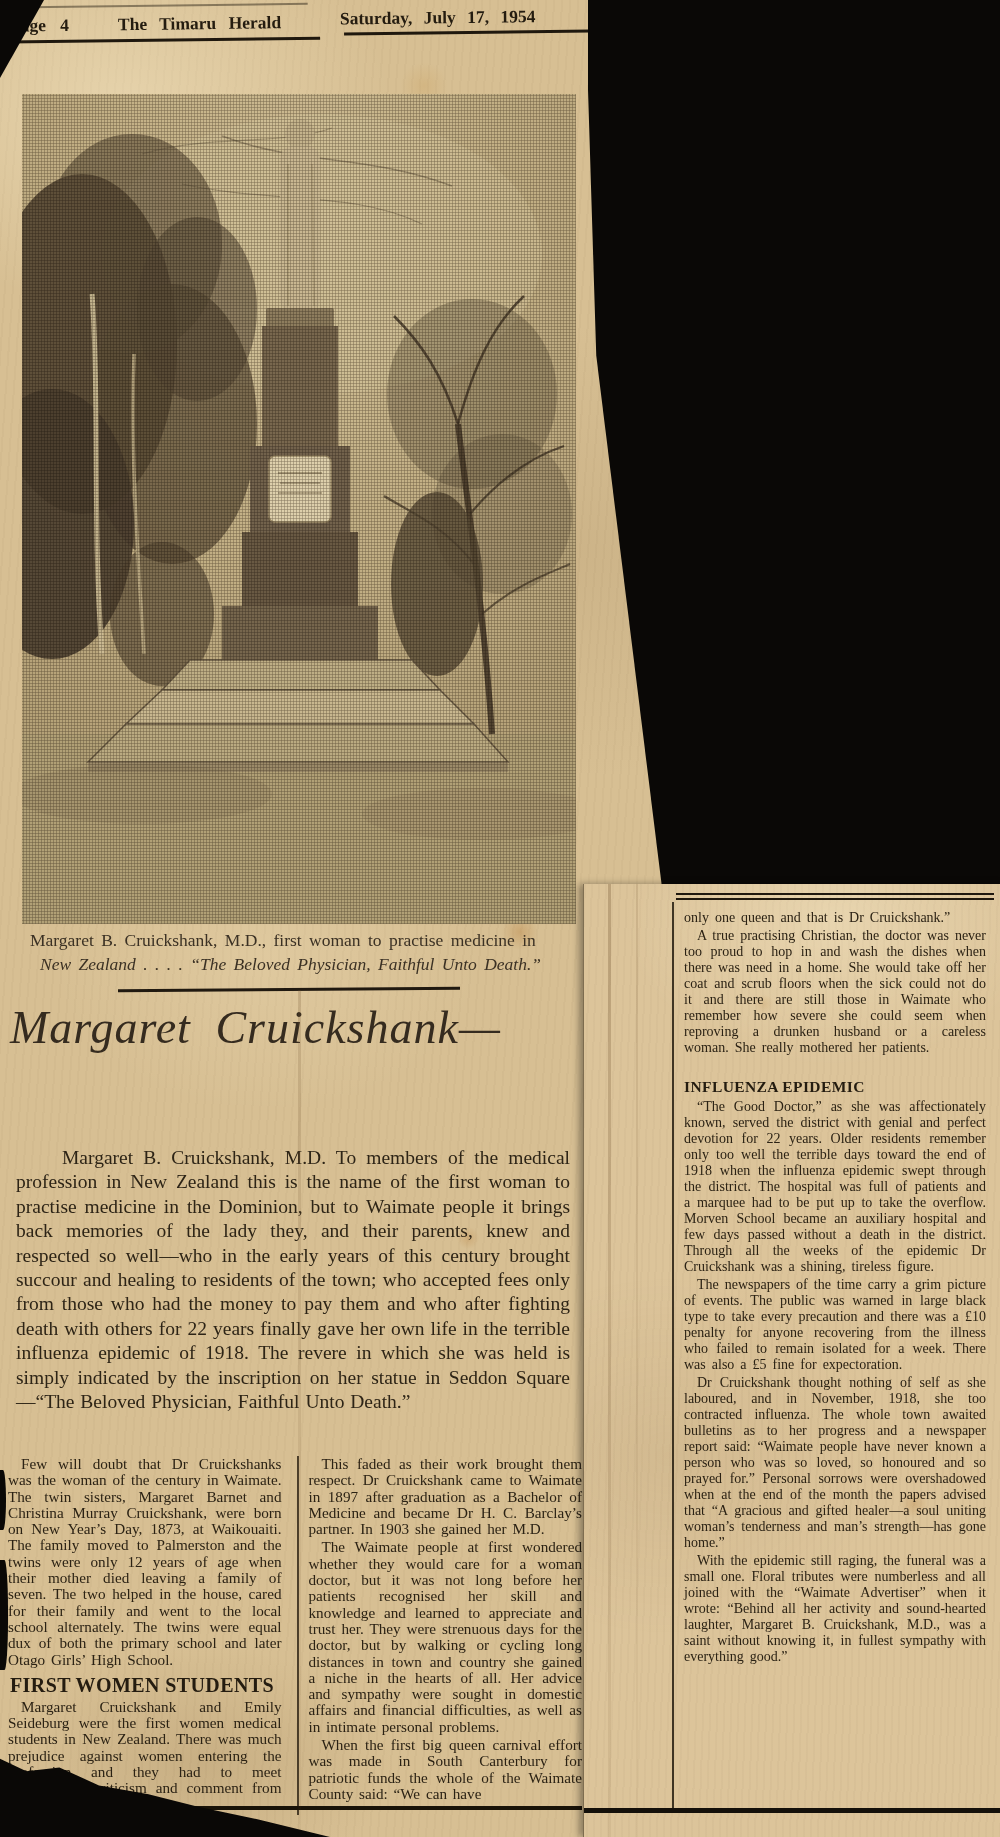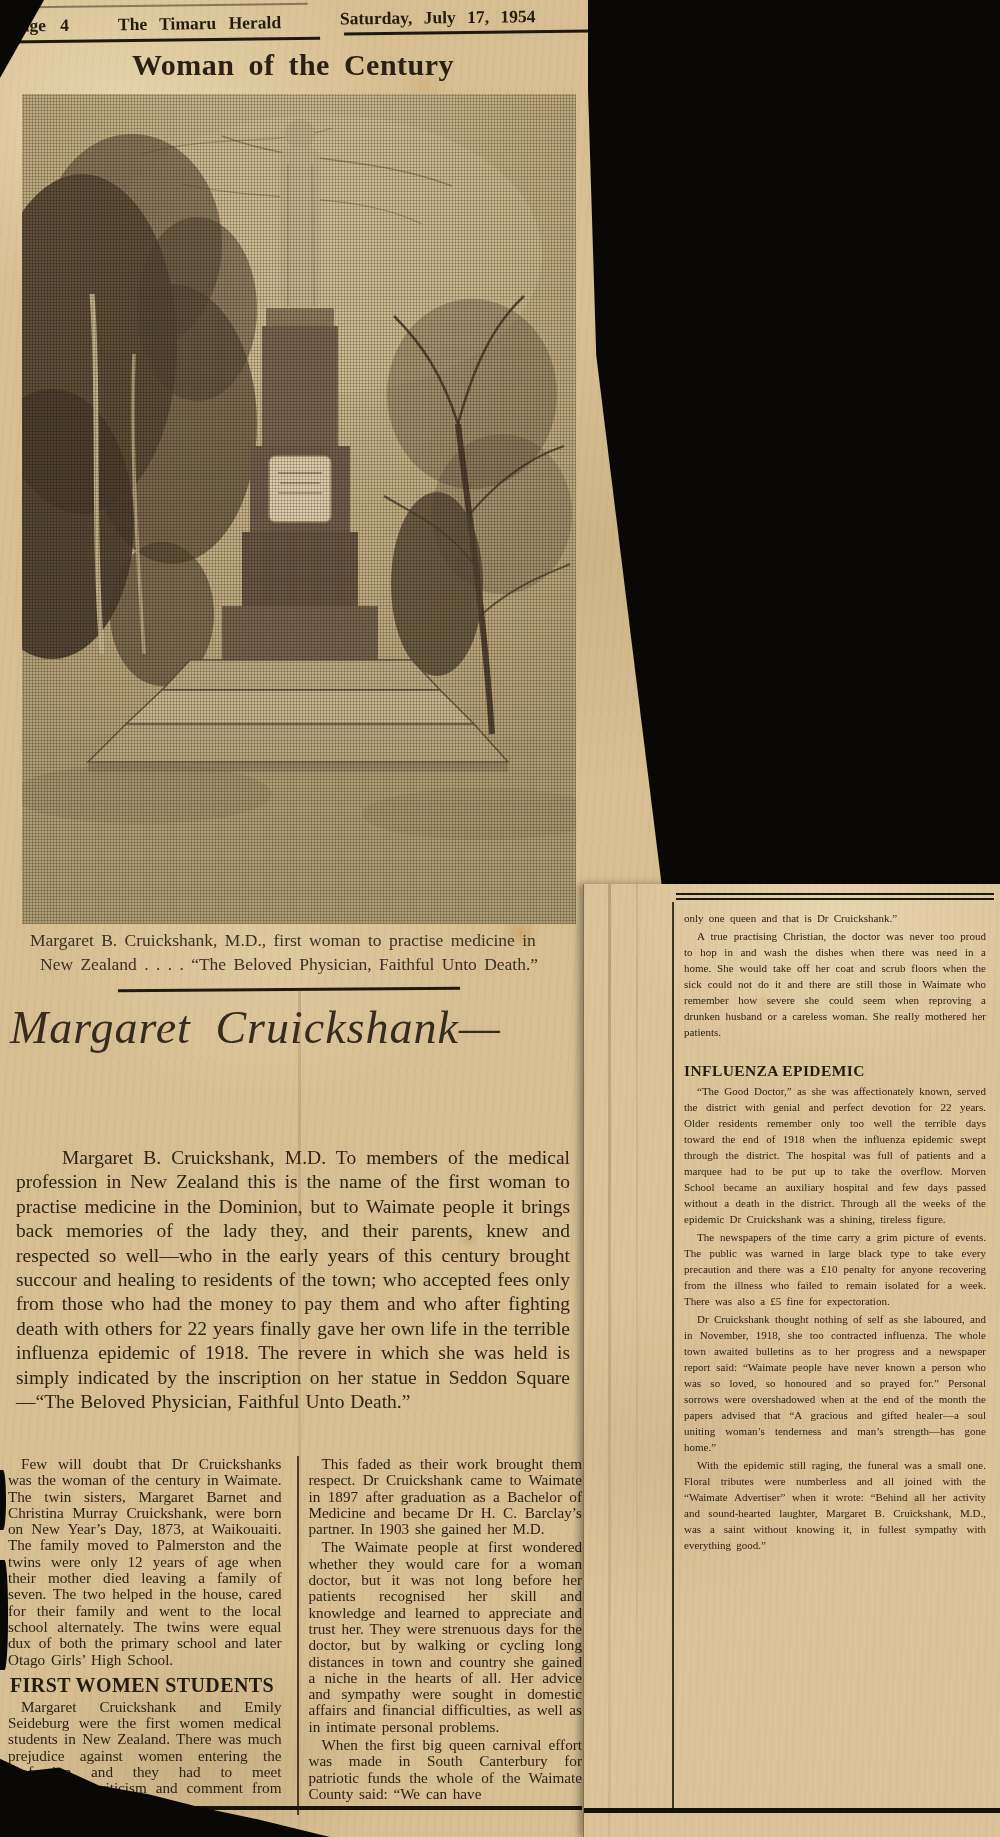--- a/index.html
+++ b/index.html
@@ -39,21 +39,21 @@
   
   .photo{position:absolute;left:22px;top:94px;width:554px;height:830px;overflow:hidden;
     box-shadow:inset 0 0 70px rgba(85,66,38,.45);}
   .photo svg{display:block;}
   .halftone{position:absolute;left:0;top:0;right:0;bottom:0;
     background-image:radial-gradient(rgba(52,41,26,.42) .8px, transparent 1.5px);
     background-size:3px 3px;mix-blend-mode:multiply;pointer-events:none;}
 
   .caption{position:absolute;left:30px;top:928px;width:556px;font-size:17.5px;line-height:24px;
     color:#3b3124;word-spacing:3px;}
-  .caption .cap2{padding-left:10px;}
+  .caption .cap2{padding-left:10px;font-style:italic;}
   .cap-divider{position:absolute;left:118px;top:988px;width:342px;height:3px;background:#201910;transform:rotate(-0.4deg);}
 
   .art-title{position:absolute;left:10px;top:998px;width:578px;color:#352b1f;
     font-style:italic;font-weight:normal;font-size:46px;line-height:60px;word-spacing:12px;letter-spacing:1px;}
 
   .lead{position:absolute;left:16px;top:1146px;width:554px;font-size:19.5px;line-height:24.4px;
     text-align:justify;text-indent:46px;word-spacing:1px;color:#2d2416;}
 
   .cols{position:absolute;left:8px;top:1456px;width:574px;display:flex;color:#2b2214;}
   .cols p{margin:0 0 2px 0;text-indent:13px;font-size:15.2px;line-height:16.3px;text-align:justify;word-spacing:2px;}
@@ -85,42 +85,41 @@
     border-left:1px solid rgba(50,38,20,.55);
     box-shadow:-4px 0 7px rgba(0,0,0,.35);}
   .r-crease1{position:absolute;left:24px;top:0;width:3px;height:100%;
     background:linear-gradient(180deg, rgba(110,80,45,.30), rgba(110,80,45,.08));}
   .r-crease2{position:absolute;left:52px;top:0;width:2px;height:100%;
     background:linear-gradient(180deg, rgba(110,80,45,.16), rgba(110,80,45,.04));}
   .r-rule-top1{position:absolute;left:92px;top:9px;width:318px;height:2px;background:#1f180e;}
   .r-rule-top2{position:absolute;left:92px;top:14px;width:318px;height:2px;background:#1f180e;}
   .r-vrule{position:absolute;left:88px;top:18px;width:2px;height:906px;background:rgba(35,27,14,.85);}
   .r-col{position:absolute;left:100px;top:26px;width:302px;color:#2b2214;}
-  .r-col p{margin:0 0 2px 0;text-indent:13px;font-size:11px;line-height:16px;text-align:justify;word-spacing:2.5px;}
+  .r-col p{margin:0 0 2px 0;text-indent:13px;font-size:14px;line-height:16px;text-align:justify;word-spacing:2.5px;}
   .r-col p.noindent{text-indent:0;}
   .r-col h4{margin:22px 0 3px 0;font-size:15.5px;letter-spacing:.4px;color:#241c10;}
   .r-rule-bottom{position:absolute;left:0;top:924px;width:417px;height:5px;background:#14100a;}
 </style>
 </head>
 <body>
 
 <div class="stage">
 
   <div class="clip-left">
 
     <div class="header-strip">
       <span class="h-rule0"></span>
       <span class="h-page">Page 4</span>
       <span class="h-paper">The Timaru Herald</span>
       <span class="h-date">Saturday, July 17, 1954</span>
       <span class="h-rule1"></span>
       <span class="h-rule2"></span>
     </div>
 
-    <div class="main-headline">Woman of the Century</div>
 
     <div class="photo">
       <svg width="554" height="830" viewBox="0 0 554 830">
         <defs>
           <radialGradient id="skyg" cx="50%" cy="18%" r="85%">
             <stop offset="0%" stop-color="#d9c79d"></stop>
             <stop offset="55%" stop-color="#c8b488"></stop>
             <stop offset="100%" stop-color="#b8a479"></stop>
           </radialGradient>
         </defs>

